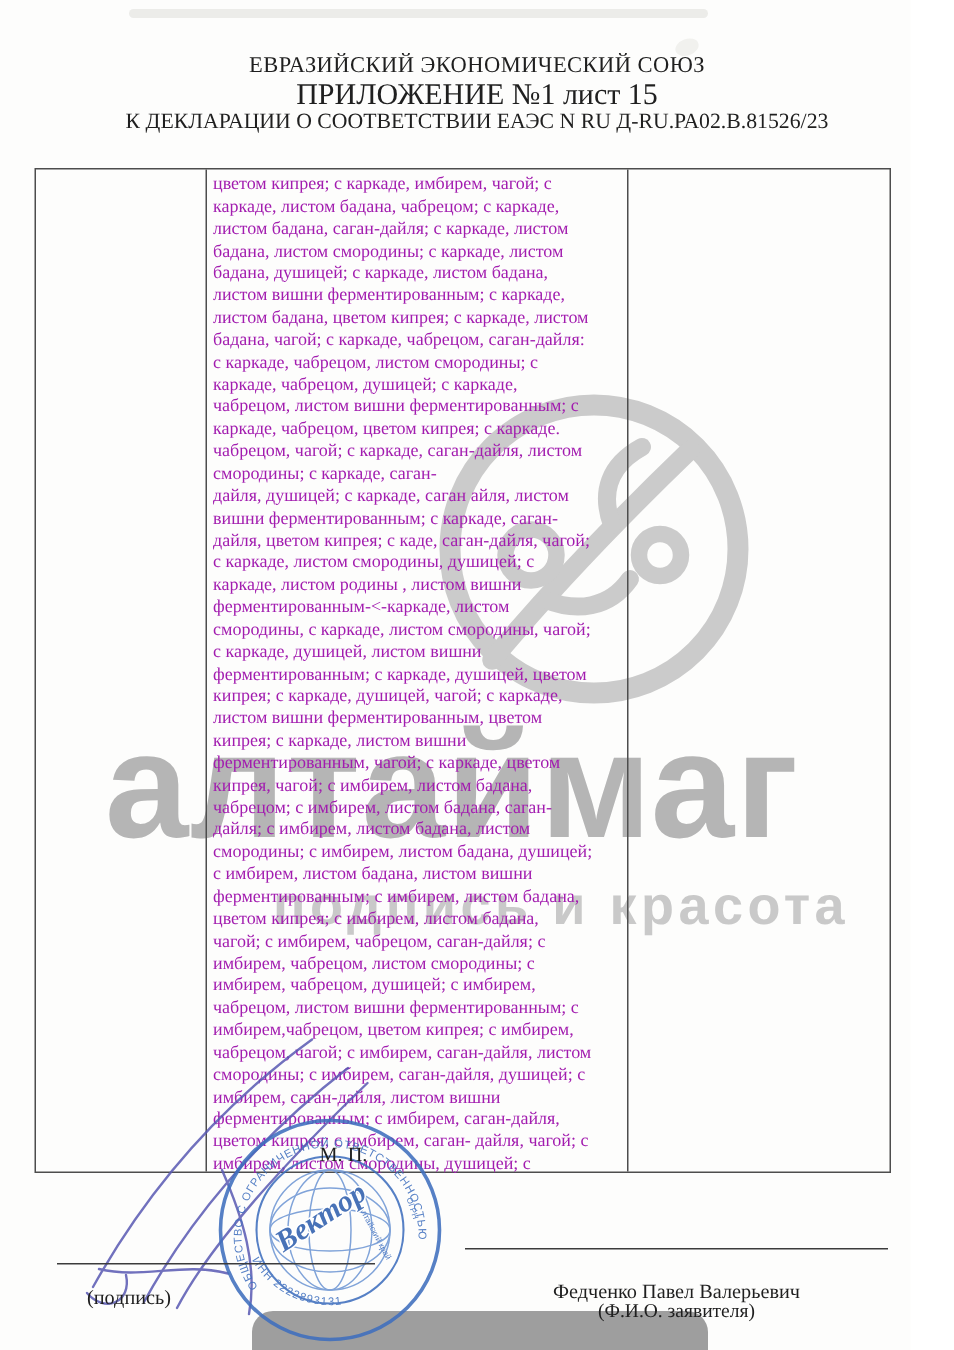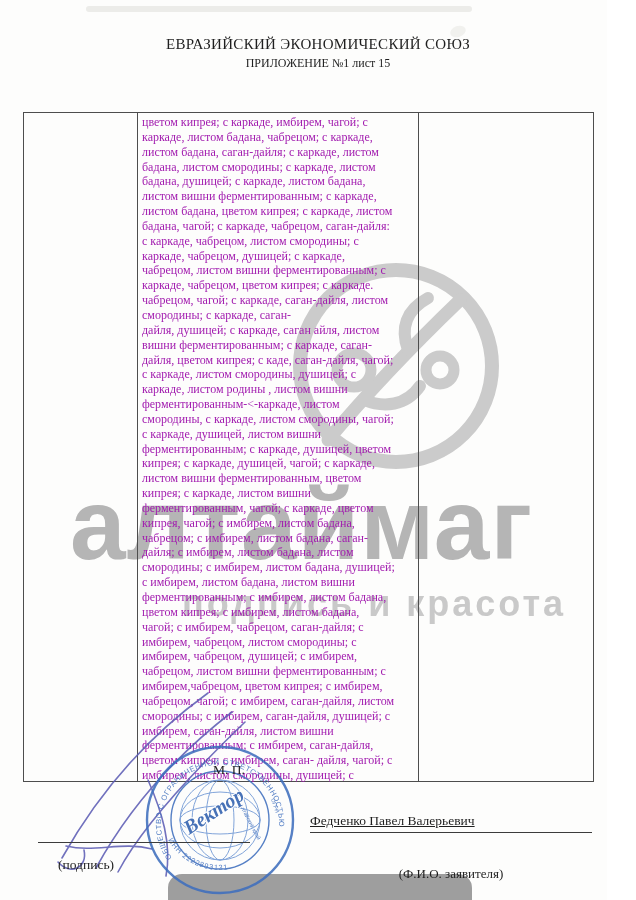--- a/index.html
+++ b/index.html
@@ -6,21 +6,21 @@
   .page{position:relative;width:607px;height:900px;background:#fdfdfc;overflow:hidden;
         font-family:"Liberation Serif",serif;color:#1f1f1f;}
   
   .artifact-top{position:absolute;left:86px;top:6px;width:386px;height:6px;background:#ecece9;
         border-radius:3px;z-index:0;}
   .artifact-dot{position:absolute;left:450px;top:26px;width:16px;height:11px;background:#f1f1ee;
         border-radius:50%;transform:rotate(-20deg);z-index:0;}
   
   .header{position:absolute;left:8px;top:35px;width:620px;text-align:center;z-index:3;}
   .header .h1{font-size:15px;line-height:18.5px;letter-spacing:.3px;}
-  .header .h2{font-size:12px;line-height:18.5px;}
+  .header .h2{font-size:20px;line-height:18.5px;}
   .header .h3{font-size:14.5px;line-height:18.5px;}
   
   .wm-layer{position:absolute;inset:0;z-index:1;pointer-events:none;}
   .wm-brand{position:absolute;left:70px;top:474px;font-family:Liberation Sans, sans-serif;
         font-weight:bold;font-size:100px;line-height:100px;color:#b5b5b5;letter-spacing:1px;}
   .wm-tagline{position:absolute;left:182px;top:583px;font-family:"Liberation Sans",sans-serif;
         font-weight:bold;font-size:36px;color:#c9c9c9;letter-spacing:3px;}
   .wm-emblem{position:absolute;left:288px;top:258px;}
   .wm-bottombar{position:absolute;left:168px;top:874px;width:304px;height:26px;background:#9e9e9e;
         border-radius:14px 14px 0 0;}
@@ -32,36 +32,37 @@
   .col-mid{width:281px;border-right:1px solid #4d4d4d;padding:2px 1px 0 4px;}
   .col-right{flex:1;}
   .cell-text{font-size:12px;line-height:14.85px;white-space:pre;color:#a21caf;}
   
   .sig-svg,.stamp-wrap{position:absolute;z-index:3;pointer-events:none;}
   .line{position:absolute;height:1px;background:#3c3c3c;z-index:3;}
   .line-sign{left:38px;top:842px;width:212px;}
   .line-name{left:310px;top:832px;width:282px;}
   .mp-label{position:absolute;left:213px;top:762px;font-size:13.5px;z-index:4;}
   .sign-caption{position:absolute;left:58px;top:845px;font-size:13.5px;z-index:4;margin-top:12px;}
-  .applicant-name{position:absolute;left:310px;top:813px;width:282px;text-align:left;
-        font-size:13.5px;z-index:3;text-decoration:underline;}
+  .applicant-name{position:absolute;left:310px;top:853px;width:282px;text-align:center;
+        font-size:13.5px;z-index:3;}
   .applicant-caption{position:absolute;left:310px;top:834px;width:282px;text-align:center;
         font-size:13px;z-index:3;margin-top:32px;}
 </style>
 </head>
 <body>
 
 <div class="page">
 
   <div class="artifact-top"></div>
   <div class="artifact-dot"></div>
 
   <div class="header">
     <div class="h1">ЕВРАЗИЙСКИЙ ЭКОНОМИЧЕСКИЙ СОЮЗ</div>
     <div class="h2">ПРИЛОЖЕНИЕ №1 лист 15</div>
+    <div class="h3">К ДЕКЛАРАЦИИ О СООТВЕТСТВИИ ЕАЭС N RU Д-RU.РА02.В.81526/23</div>
   </div>
 
   <div class="wm-layer">
     <svg class="wm-emblem" width="216" height="216" viewBox="0 0 216 216">
       <g fill="none" stroke="#c3c3c3" opacity="0.85">
         <circle cx="108" cy="108" r="96" stroke-width="14"></circle>
         <path d="M 40 182 C 75 140 120 92 172 42" stroke-width="13" stroke-linecap="round"></path>
         <path d="M 76 142 C 96 150 118 148 132 128" stroke-width="12" stroke-linecap="round"></path>
         <path d="M 120 92 C 112 70 118 52 140 40" stroke-width="12" stroke-linecap="round"></path>
         <circle cx="66" cy="112" r="17" stroke-width="11"></circle>

